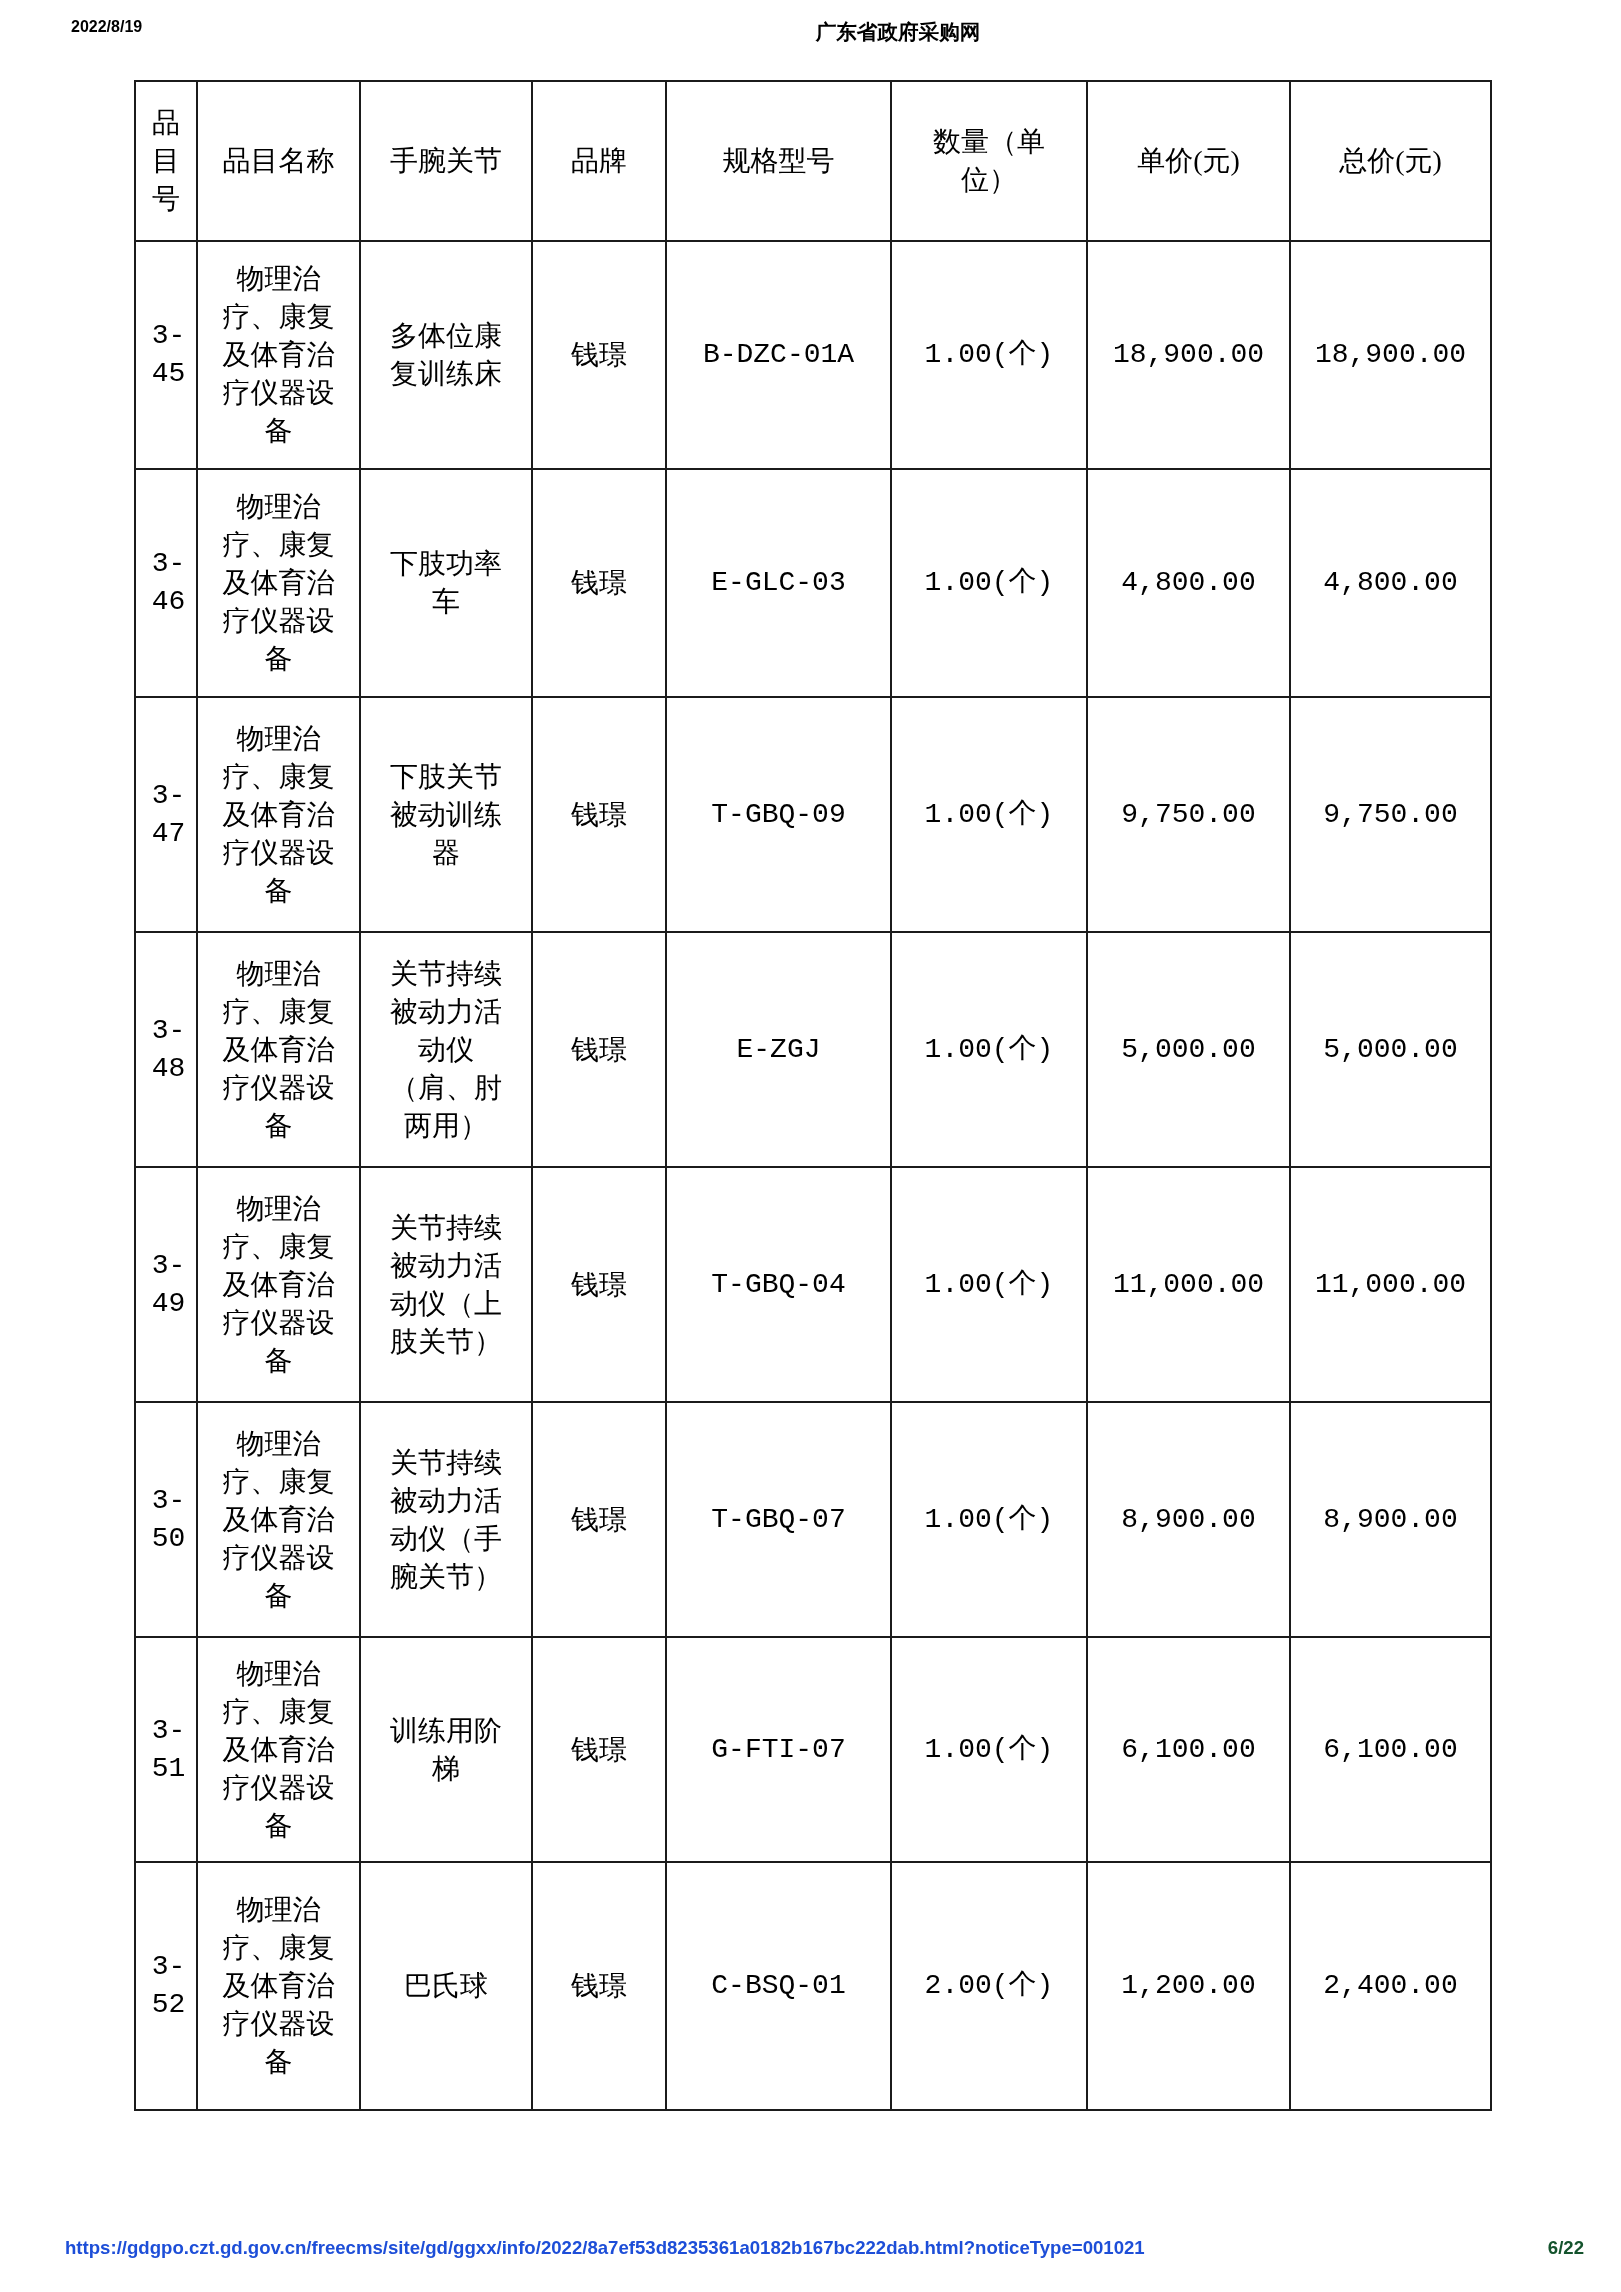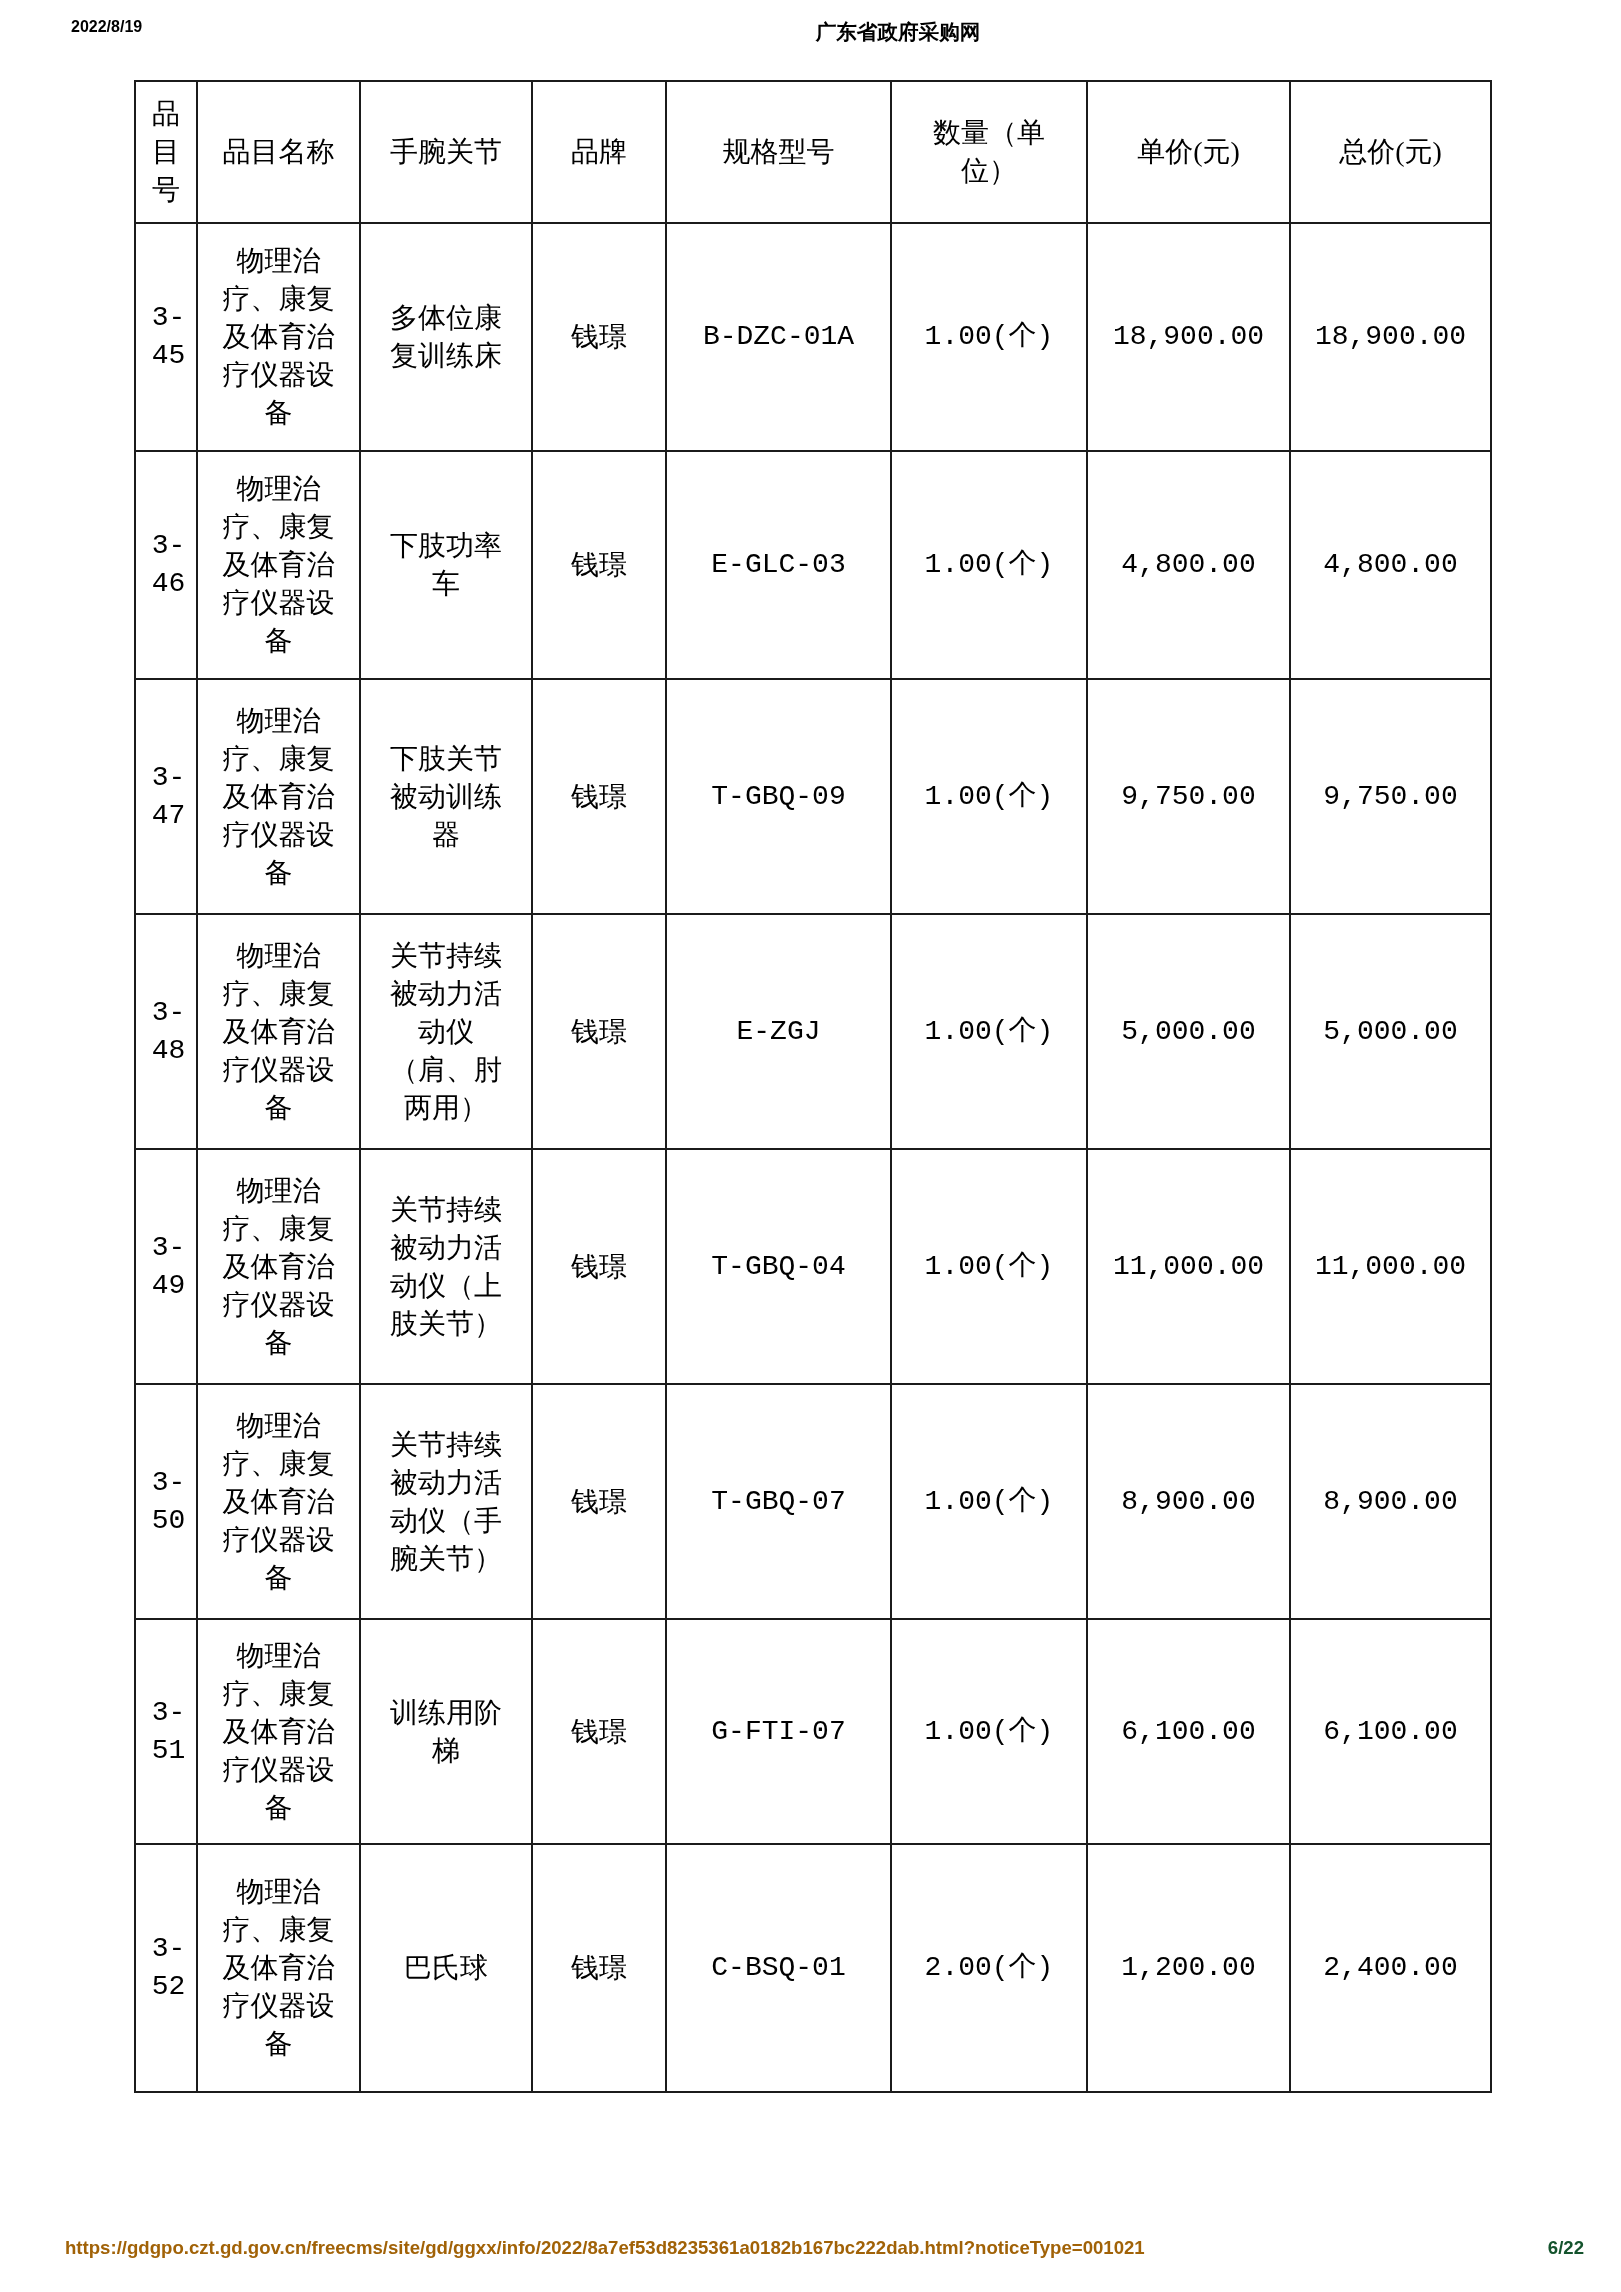--- a/index.html
+++ b/index.html
@@ -28,36 +28,36 @@
   table.proc col.c5{width:225px;}
   table.proc col.c6{width:196px;}
   table.proc col.c7{width:203px;}
   table.proc col.c8{width:201px;}
   table.proc th, table.proc td{
     border:2px solid #1b1b1b;
     text-align:center;vertical-align:middle;
     font-size:28px;line-height:38px;font-weight:400;
     padding:7.8px 15.7px;overflow:hidden;
   }
-  table.proc thead tr{height:142px;}
+  table.proc thead tr{height:160px;}
   table.proc tbody tr{height:228px;}
   table.proc tbody tr:nth-child(n+3){height:235px;}
   table.proc tbody tr:nth-child(7){height:225px;}
   table.proc tbody tr:nth-child(8){height:248px;}
   table.proc th{padding:7.8px 13.7px;}
   table.proc th.h1{padding:7.8px 9.8px;}
   table.proc th.h6{padding:21px 39px;}
   .mono{font-family:"Liberation Mono","DejaVu Sans Mono",monospace;font-size:29px;}
   td.c-itemno{padding:7.8px 5.9px;border-radius:21px;}
   td.c-name{padding:7.8px 17.6px;}
   td.c-target{padding:7.8px 15.7px;}
   td.c-brand{padding:7.8px 7.8px;border-radius:13px;}
   td.c-price{text-align:right;padding-right:25.5px;}
   .page-footer-url{
-    position:absolute;left:65px;top:2237px;font-size:18.6px;font-weight:600;color:#a16207;
+    position:absolute;left:65px;top:2237px;font-size:18.6px;font-weight:600;color:#1d4ed8;
     white-space:nowrap;font-family:"Liberation Sans", sans-serif;
   }
   .page-footer-num{
     position:absolute;right:37px;top:2237px;font-size:18.6px;font-weight:600;color:#14532d;
     font-family:"Liberation Sans", sans-serif;
   }
 </style>
 </head>
 <body>
 

